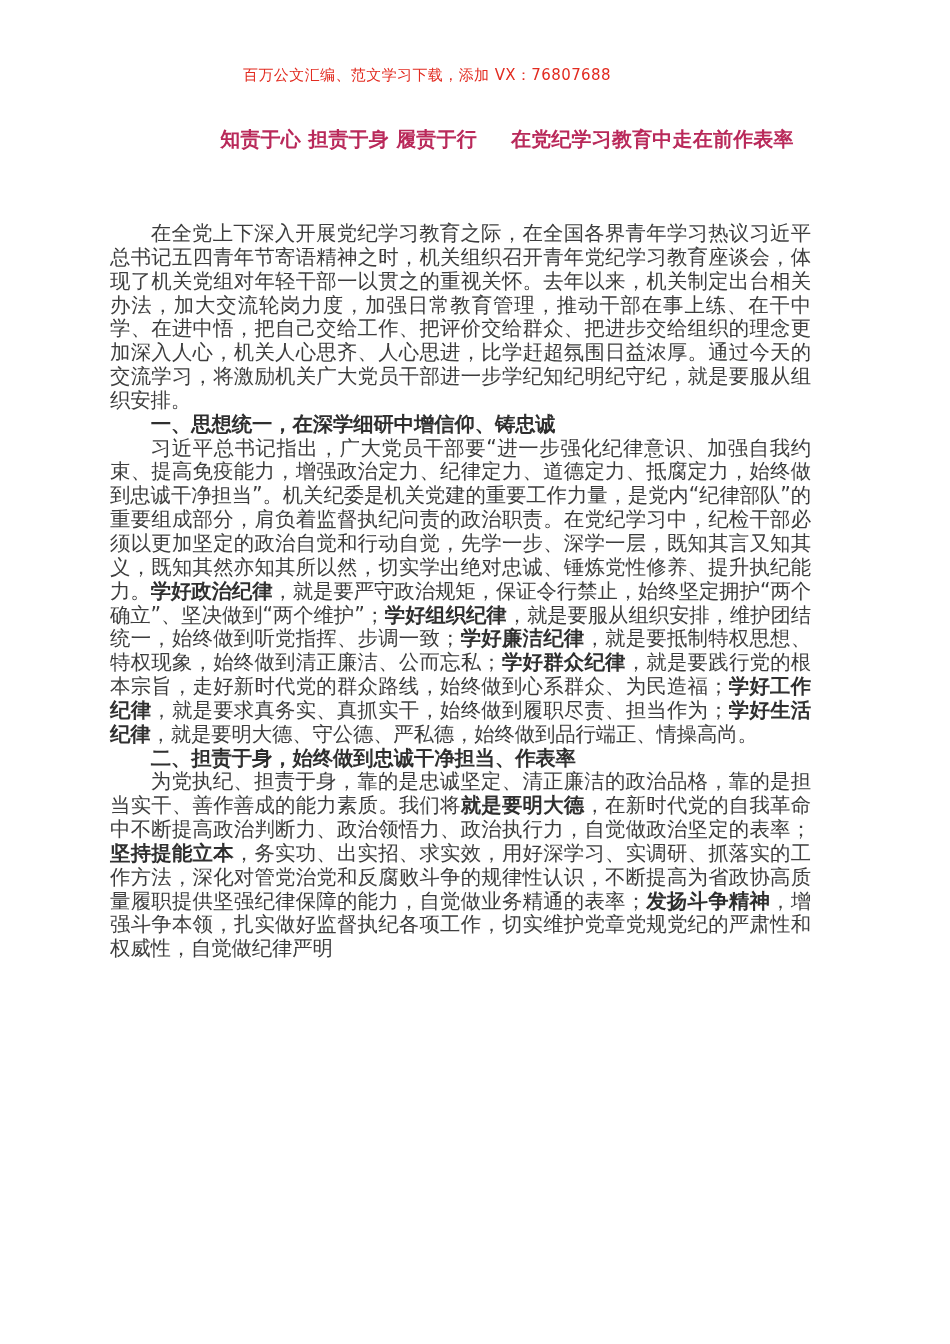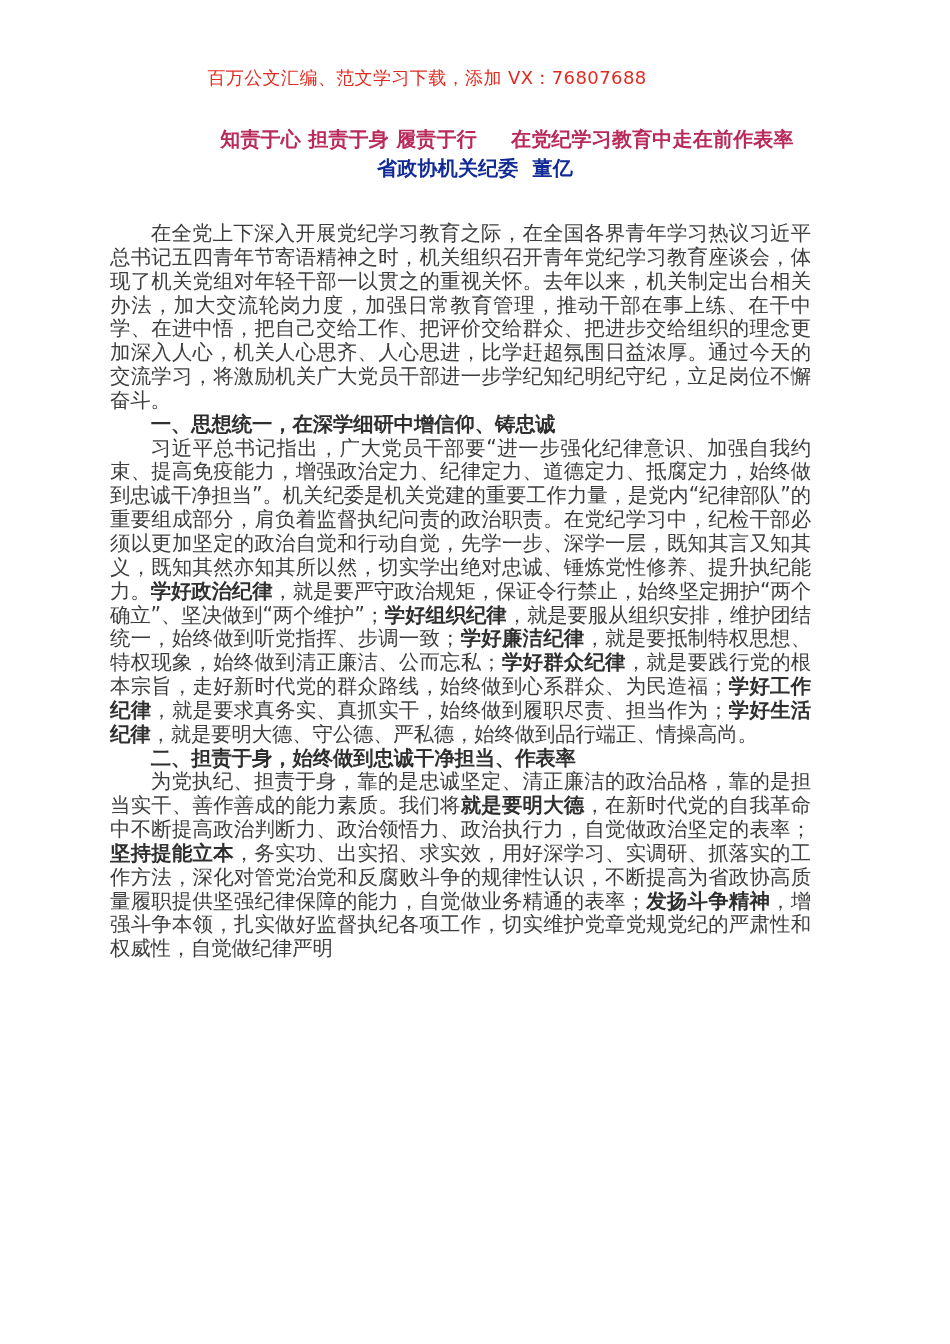--- a/index.html
+++ b/index.html
@@ -25,21 +25,21 @@
 
   
   .promo {
     position: absolute;
     top: 66px;
     left: 0;
     width: 854px;
     text-align: center;
     color: #e22b20;
     font-family: "DejaVu Sans", "Liberation Sans", sans-serif;
-    font-size: 18px;
+    font-size: 15px;
     letter-spacing: 0.4px;
     white-space: nowrap;
   }
 
   
   .doc-title {
     position: absolute;
     top: 126px;
     left: 0;
     width: 950px;
@@ -112,25 +112,22 @@
 <body>
 
 <div class="page">
 
   <div class="promo" style="color: rgb(226, 43, 32);">百万公文汇编、范文学习下载，添加 VX：76807688</div>
 
   <div class="doc-title" style="color: rgb(185, 41, 90);">
     <span>知责于心 担责于身 履责于行</span><span class="gap"></span><span>在党纪学习教育中走在前作表率</span>
   </div>
 
-  <div class="doc-byline" style="color: rgb(18, 42, 149);">
-    <span>省政协机关纪委</span><span class="gap"></span><span>董亿</span>
-  </div>
 
   <div class="body-block" id="body-block">
-      <p class="para indent"><span>在全党上下深入开展党纪学习教育之际，在全国各界青年学习热议习近平总书记五四青年节寄语精神之时，机关组织召开青年党纪学习教育座谈会，体现了机关党组对年轻干部一以贯之的重视关怀。去年以来，机关制定出台相关办法，加大交流轮岗力度，加强日常教育管理，推动干部在事上练、在干中学、在进中悟，把自己交给工作、把评价交给群众、把进步交给组织的理念更加深入人心，机关人心思齐、人心思进，比学赶超氛围日益浓厚。通过今天的交流学习，将激励机关广大党员干部进一步学纪知纪明纪守纪，立足岗位不懈奋斗。</span></p>
+      <p class="para indent"><span>在全党上下深入开展党纪学习教育之际，在全国各界青年学习热议习近平总书记五四青年节寄语精神之时，机关组织召开青年党纪学习教育座谈会，体现了机关党组对年轻干部一以贯之的重视关怀。去年以来，机关制定出台相关办法，加大交流轮岗力度，加强日常教育管理，推动干部在事上练、在干中学、在进中悟，把自己交给工作、把评价交给群众、把进步交给组织的理念更加深入人心，机关人心思齐、人心思进，比学赶超氛围日益浓厚。通过今天的交流学习，将激励机关广大党员干部进一步学纪知纪明纪守纪，就是要服从组织安排。</span></p>
       <p class="para heading"><b>一、思想统一，在深学细研中增信仰、铸忠诚</b></p>
       <p class="para indent"><span>习近平总书记指出，广大党员干部要“进一步强化纪律意识、加强自我约束、提高免疫能力，增强政治定力、纪律定力、道德定力、抵腐定力，始终做到忠诚干净担当”。机关纪委是机关党建的重要工作力量，是党内“纪律部队”的重要组成部分，肩负着监督执纪问责的政治职责。在党纪学习中，纪检干部必须以更加坚定的政治自觉和行动自觉，先学一步、深学一层，既知其言又知其义，既知其然亦知其所以然，切实学出绝对忠诚、锤炼党性修养、提升执纪能力。</span><b>学好政治纪律</b><span>，就是要严守政治规矩，保证令行禁止，始终坚定拥护“两个确立”、坚决做到“两个维护”；</span><b>学好组织纪律</b><span>，就是要服从组织安排，维护团结统一，始终做到听党指挥、步调一致；</span><b>学好廉洁纪律</b><span>，就是要抵制特权思想、特权现象，始终做到清正廉洁、公而忘私；</span><b>学好群众纪律</b><span>，就是要践行党的根本宗旨，走好新时代党的群众路线，始终做到心系群众、为民造福；</span><b>学好工作纪律</b><span>，就是要求真务实、真抓实干，始终做到履职尽责、担当作为；</span><b>学好生活纪律</b><span>，就是要明大德、守公德、严私德，始终做到品行端正、情操高尚。</span></p>
       <p class="para heading"><b>二、担责于身，始终做到忠诚干净担当、作表率</b></p>
       <p class="para indent"><span>为党执纪、担责于身，靠的是忠诚坚定、清正廉洁的政治品格，靠的是担当实干、善作善成的能力素质。我们将</span><b>就是要明大德</b><span>，在新时代党的自我革命中不断提高政治判断力、政治领悟力、政治执行力，自觉做政治坚定的表率；</span><b>坚持提能立本</b><span>，务实功、出实招、求实效，用好深学习、实调研、抓落实的工作方法，深化对管党治党和反腐败斗争的规律性认识，不断提高为省政协高质量履职提供坚强纪律保障的能力，自觉做业务精通的表率；</span><b>发扬斗争精神</b><span>，增强斗争本领，扎实做好监督执纪各项工作，切实维护党章党规党纪的严肃性和权威性，自觉做纪律严明</span></p>
     </div>
 
 </div>
 
 </body></html>

